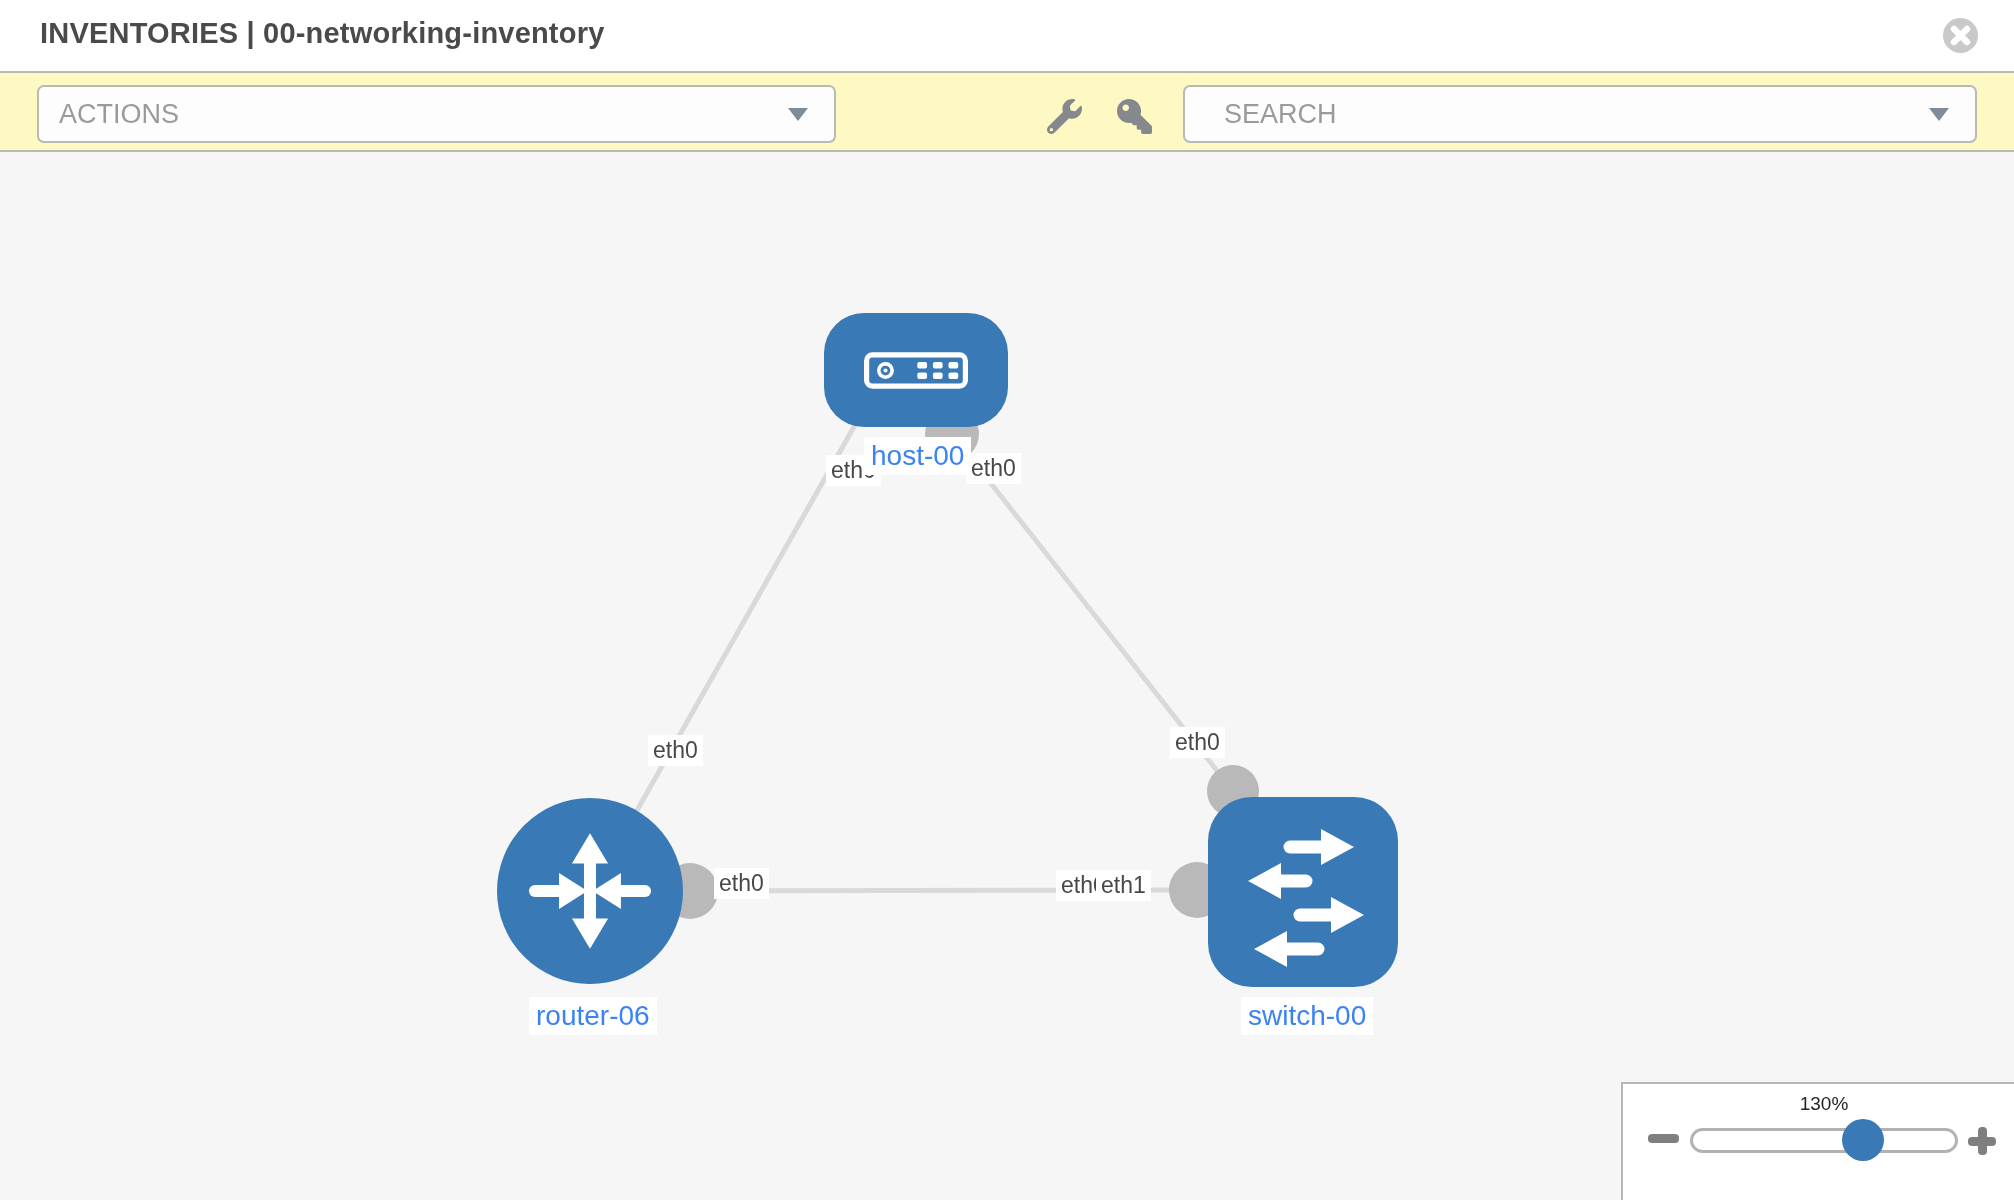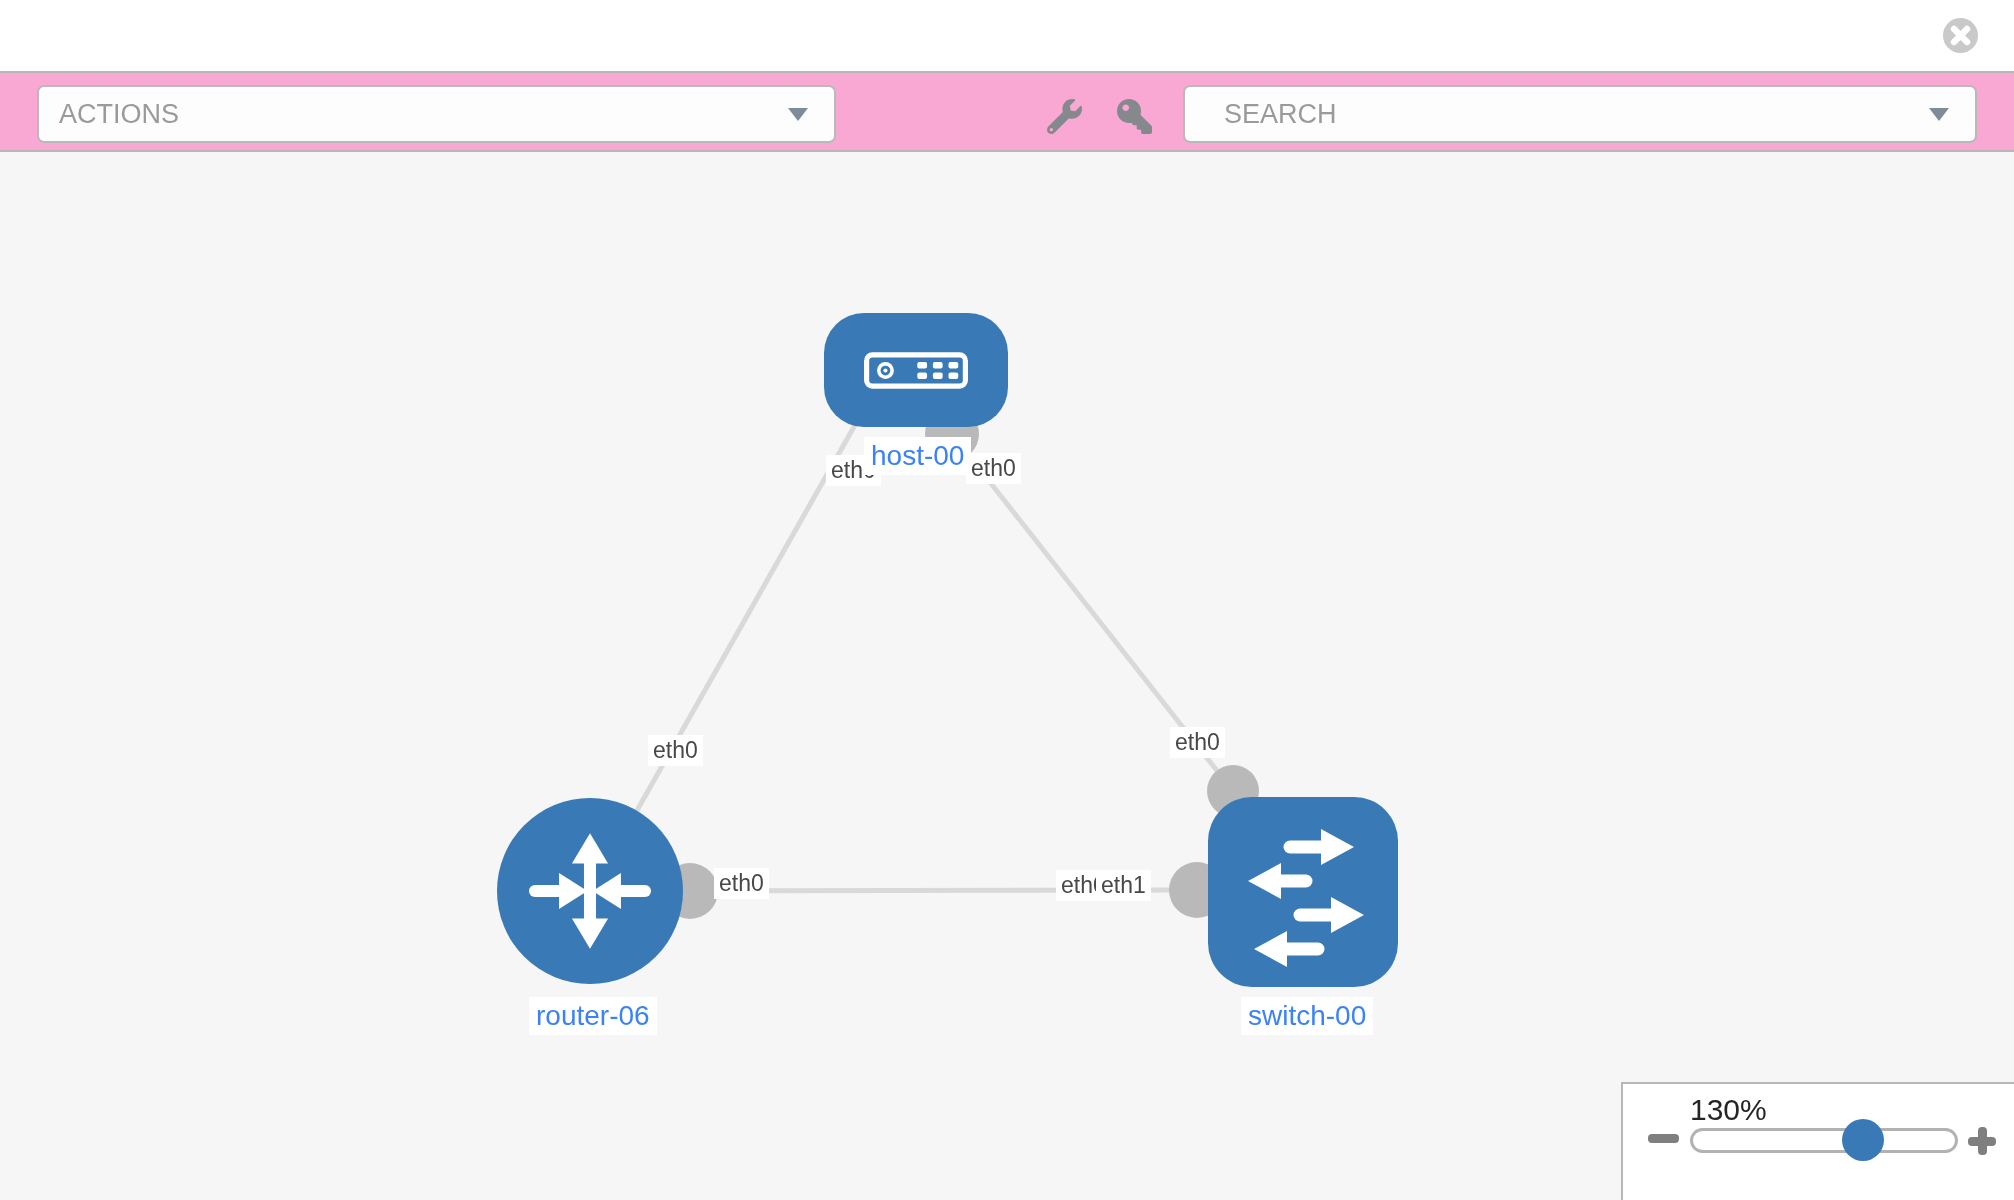--- a/index.html
+++ b/index.html
@@ -11,21 +11,21 @@
   
   .header { position:absolute; top:0; left:0; width:100%; height:71px; background:#ffffff; }
   .page-title {
     position:absolute; left:40px; top:17px; margin:0;
     font-size:29px; font-weight:700; color:#4a4a4a; letter-spacing:.2px;
   }
   .close-btn { position:absolute; right:36px; top:18px; width:35px; height:35px; cursor:pointer; }
   
   .toolbar {
     position:absolute; top:71px; left:0; width:100%; height:81px;
-    background:#f9a8d4; border-top:2px solid #b8b8b8; border-bottom:2px solid #b8b8b8;
+    background:#fef9c3; border-top:2px solid #b8b8b8; border-bottom:2px solid #b8b8b8;
     box-sizing:border-box;
   }
   .dropdown {
     position:absolute; top:12px; height:58px; background:#fdfdfd;
     border:2px solid #b9b9b9; border-radius:7px; box-sizing:border-box;
     display:flex; align-items:center;
   }
   .dropdown-actions { left:37px; width:799px; }
   .dropdown-search  { left:1183px; width:794px; }
   .dropdown-label { margin-left:20px; font-size:27px; color:#9a9a9a; }
@@ -66,22 +66,22 @@
   .lbl-link-switch { left:1096px; top:718px;text-align:center; }
   .lbl-host   { left:864px; top:285px; }
   .lbl-router { left:529px; top:845px; }
   .lbl-switch { left:1241px; top:845px; }
   
   .zoom-widget {
     position:absolute; left:1621px; top:930px; width:400px; height:130px;
     background:#ffffff; border:2px solid #b7b7b7; box-sizing:border-box;
   }
   .zoom-value {
-    position:absolute; left:67px; top:9px; width:268px; text-align:left;
-    font-size:30px; color:#252525;
+    position:absolute; left:67px; top:9px; width:268px; text-align:center;
+    font-size:19px; color:#252525;
   }
   .zoom-minus {
     position:absolute; left:25px; top:50px; width:31px; height:9px;
     background:#7f7f7f; border-radius:4px; cursor:pointer;
   }
   .zoom-track {
     position:absolute; left:67px; top:44px; width:268px; height:25px;
     background:#ffffff; border:3px solid #b2b2b2; border-radius:14px;
     box-sizing:border-box; cursor:pointer;
   }
@@ -98,20 +98,21 @@
     content:""; position:absolute; left:10px; top:0; width:9px; height:28px;
     background:#7f7f7f; border-radius:4px;
   }
 </style>
 </head>
 <body>
 
 <div class="app">
 
   <div class="header">
+    <h1 class="page-title">INVENTORIES | 00-networking-inventory</h1>
     <div class="close-btn">
       <svg width="35" height="35" viewBox="0 0 35 35">
         <circle cx="17.5" cy="17.5" r="17.5" fill="#c9c9c9"></circle>
         <path d="M11 11 L24 24 M24 11 L11 24" stroke="#ffffff" stroke-width="6.5" stroke-linecap="round"></path>
       </svg>
     </div>
   </div>
 
   <div class="toolbar">
     <div class="dropdown dropdown-actions">

